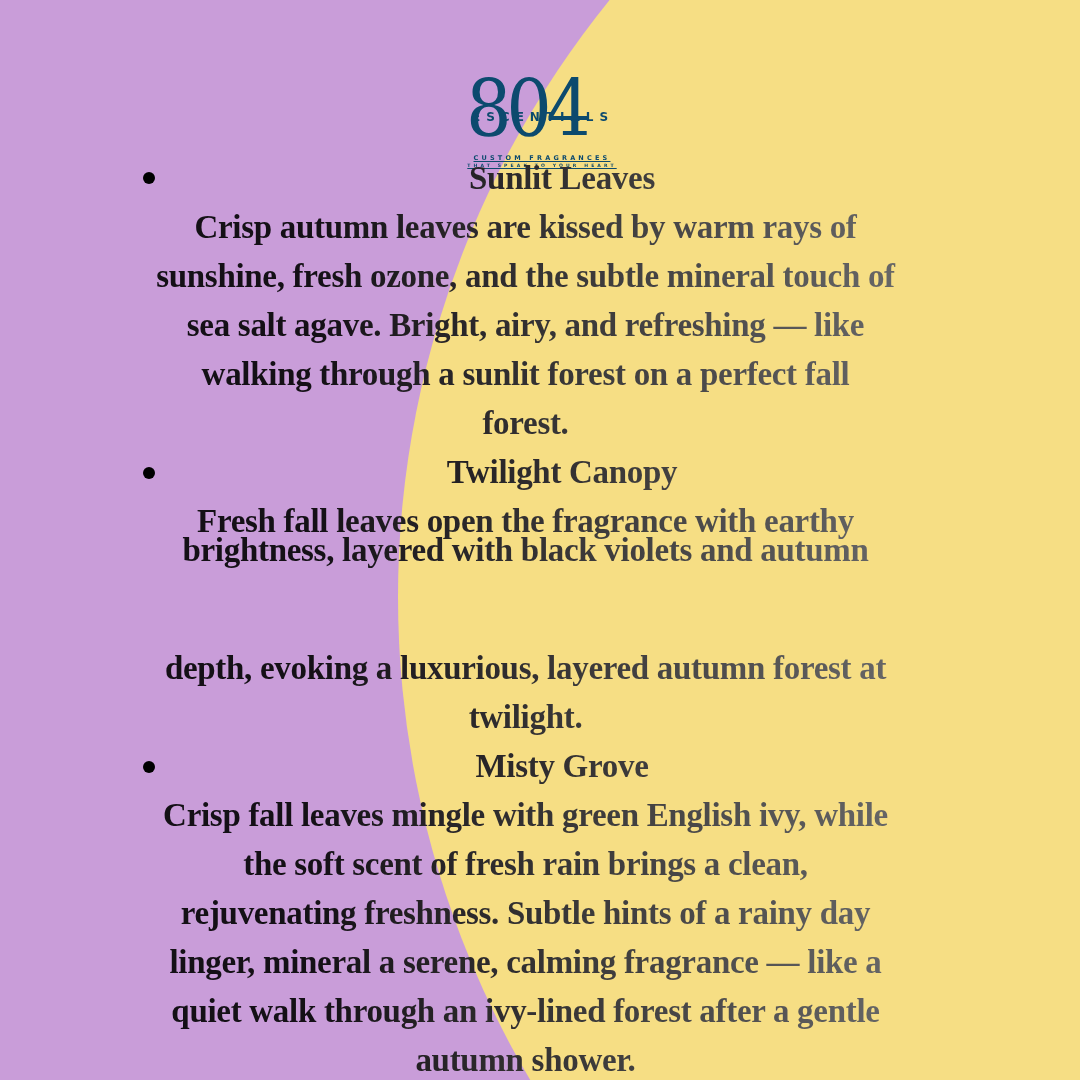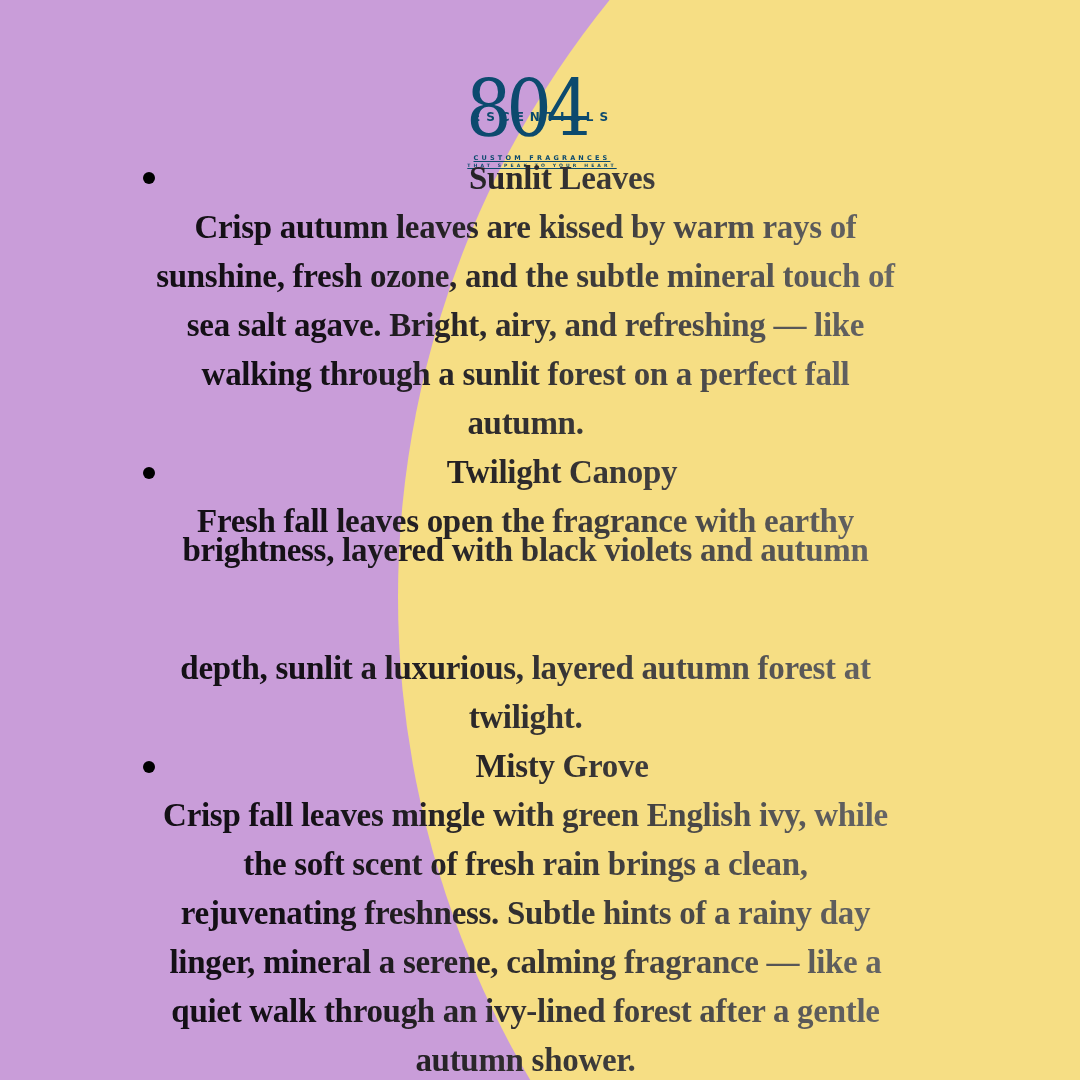--- a/index.html
+++ b/index.html
@@ -65,27 +65,27 @@
 </div>
 
 <div class="content">
 
   <div class="bullet" style="top:172px"></div>
   <div class="line heading" style="top:154px">Sunlit Leaves</div>
   <div class="line" style="top:203px">Crisp autumn leaves are kissed by warm rays of</div>
   <div class="line" style="top:252px">sunshine, fresh ozone, and the subtle mineral touch of</div>
   <div class="line" style="top:301px">sea salt agave. Bright, airy, and refreshing — like</div>
   <div class="line" style="top:350px">walking through a sunlit forest on a perfect fall</div>
-  <div class="line" style="top:399px">autumn.</div>
+  <div class="line" style="top:399px">forest.</div>
 
   <div class="bullet" style="top:467px"></div>
   <div class="line heading" style="top:448px">Twilight Canopy</div>
   <div class="line" style="top:497px">Fresh fall leaves open the fragrance with earthy</div>
   <div class="line" style="top:526px">brightness, layered with black violets and autumn</div>
-  <div class="line" style="top:644px">depth, sunlit a luxurious, layered autumn forest at</div>
+  <div class="line" style="top:644px">depth, evoking a luxurious, layered autumn forest at</div>
   <div class="line" style="top:693px">twilight.</div>
 
   <div class="bullet" style="top:761px"></div>
   <div class="line heading" style="top:742px">Misty Grove</div>
   <div class="line" style="top:791px">Crisp fall leaves mingle with green English ivy, while</div>
   <div class="line" style="top:840px">the soft scent of fresh rain brings a clean,</div>
   <div class="line" style="top:889px">rejuvenating freshness. Subtle hints of a rainy day</div>
   <div class="line" style="top:938px">linger, mineral a serene, calming fragrance — like a</div>
   <div class="line" style="top:987px">quiet walk through an ivy-lined forest after a gentle</div>
   <div class="line" style="top:1036px">autumn shower.</div>

